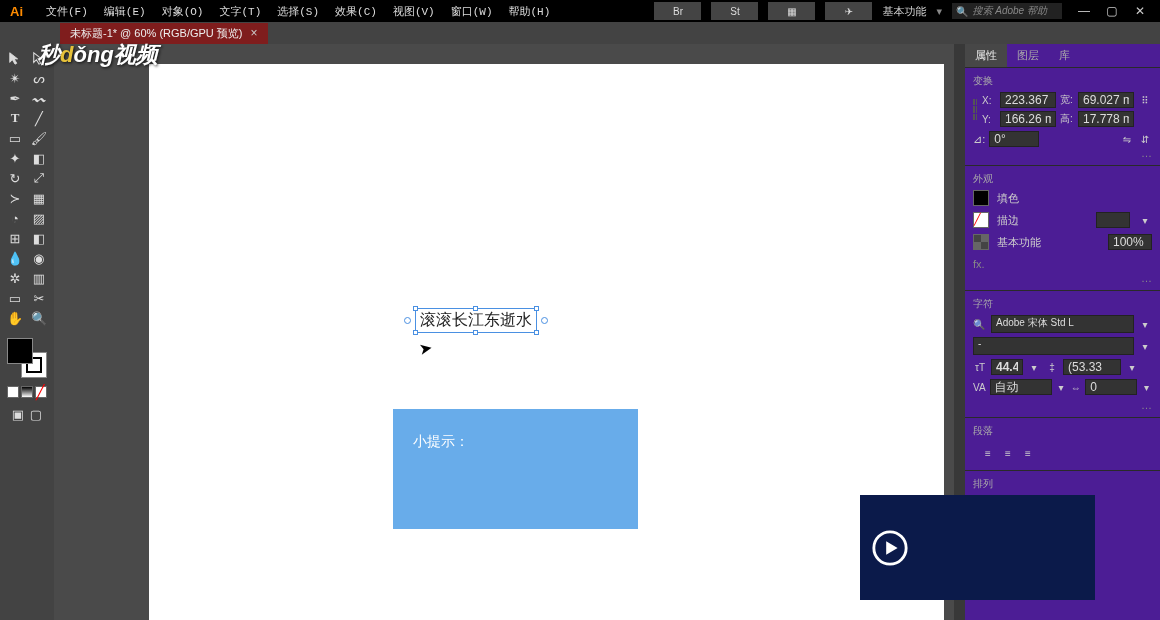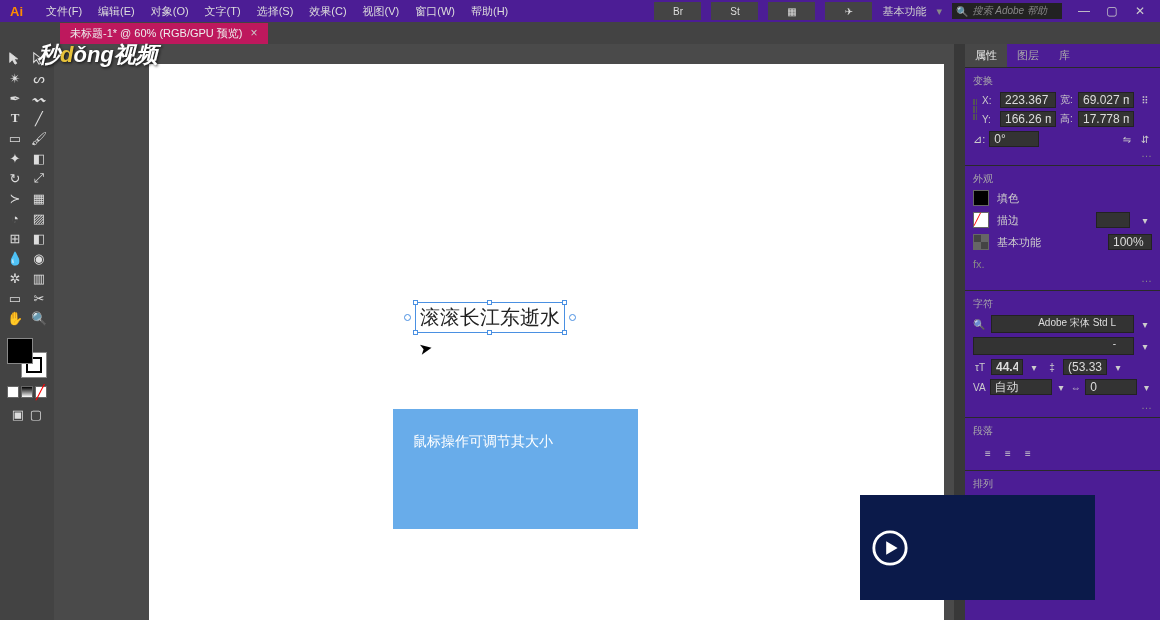--- a/index.html
+++ b/index.html
@@ -1,31 +1,31 @@
 <!DOCTYPE html>
 <html><head>
 <meta charset="utf-8">
 <style>
   * { margin: 0; padding: 0; box-sizing: border-box; font-family: "Microsoft YaHei", sans-serif; }
   body { background: #4a4a4a; width: 1160px; height: 620px; overflow: hidden; position: relative; }
   
   
-  .menubar { height: 22px; background: #4c1d95; display: flex; align-items: center; color: #ddd; font-size: 11px; padding-left: 10px; }
+  .menubar { height: 22px; background: #000000; display: flex; align-items: center; color: #ddd; font-size: 11px; padding-left: 10px; }
   .ai-logo { color: #ff8c00; font-weight: bold; margin-right: 15px; font-size: 13px; }
-  .menubar .menu-item { padding: 0 8px; cursor: pointer; }
+  .menubar .menu-item { padding: 0 8px; cursor: pointer; font-family: Liberation Mono, monospace; }
   .menubar-right { margin-left: auto; display: flex; align-items: center; gap: 10px; padding-right: 8px; }
   .menubar-right .icon-btn { width: 47px; height: 18px; background: #444; display: flex; align-items: center; justify-content: center; font-size: 10px; }
   .workspace-label { font-size: 11px; color: #ccc; }
   .search-bar { background: #222; width: 110px; height: 16px; font-size: 10px; color: #888; padding: 0 4px; display:flex; align-items:center; gap:4px;}
   .win-btns { display: flex; gap: 4px; }
   .win-btn { width: 24px; height: 16px; color: #ccc; font-size: 12px; text-align:center; line-height:16px;}
   
   
   .tabbar { height: 22px; background: #434343; display: flex; align-items: center; padding-left: 60px; }
-  .doc-tab { background: #be185d; color: #eee; font-size: 11px; padding: 3px 10px; display: flex; align-items: center; gap: 8px; }
+  .doc-tab { background: #7f1d1d; color: #eee; font-size: 11px; padding: 3px 10px; display: flex; align-items: center; gap: 8px; }
   .tab-close { color: #ccc; cursor: pointer; font-size: 12px; }
   
   
   .main { display: flex; height: calc(100% - 44px); }
   
   
   .toolbox { width: 54px; background: #434343; padding-top: 4px; display: flex; flex-direction: column; align-items: center; }
   .tool-grid { display: grid; grid-template-columns: 24px 24px; gap: 0px; }
   .tool { width: 24px; height: 20px; display: flex; align-items: center; justify-content: center; color: #ddd; font-size: 13px; cursor: pointer; position:relative; }
   .tool svg { width: 14px; height: 14px; fill: #ddd; stroke: #ddd; }
@@ -34,21 +34,21 @@
   .stroke-swatch { width: 26px; height: 26px; background: #fff; border: 1px solid #888; position: absolute; bottom: 0; right: 0; }
   .stroke-swatch::after{content:""; position:absolute; inset:4px; border:2px solid #000; }
   .swatch-row { display: flex; gap: 2px; margin-top: 8px; }
   .mini-swatch { width: 12px; height: 12px; border: 1px solid #666; }
   .view-btns { display:flex; margin-top:6px; }
   .view-btns .tool { width:18px; }
   
   
   .canvas-wrap { flex: 1; background: #4a4a4a; position: relative; }
   .artboard { position: absolute; left: 95px; top: 20px; width: 795px; height: 560px; background: #fff; }
-  .text-object { position: absolute; left: 266px; top: 238px; border: 1px solid #4a90e2; padding: 1px 4px; font-size: 20px; color: #222; font-family: SimSun, serif; }
+  .text-object { position: absolute; left: 266px; top: 244px; border: 1px solid #4a90e2; padding: 1px 4px; font-size: 16px; color: #222; font-family: SimSun, serif; }
   .bbox-handle { position:absolute; width:5px; height:5px; background:#fff; border:1px solid #4a90e2; }
   .side-circle { position:absolute; width:7px; height:7px; border:1px solid #4a90e2; border-radius:50%; background:#fff;}
   .cursor-arrow { position: absolute; left: 270px; top: 275px; font-size: 16px; color: #000; transform: rotate(-10deg);}
   .hint-box { position: absolute; left: 244px; top: 345px; width: 245px; height: 120px; background: #68acea; color: #fff; padding: 18px 20px; font-size: 14px; line-height: 2; }
   
   
   .side-strip { width: 11px; background: #383838; }
   
   
   .panels { width: 195px; background: #4c1d95; color: #ccc; font-size: 11px; display: flex; flex-direction: column; }
@@ -59,21 +59,21 @@
   .section-label { color: #aaa; font-size: 10px; margin-bottom: 4px; display:block;}
   .transform-grid { display: grid; grid-template-columns: 14px 56px 14px 56px 14px; gap: 3px 4px; align-items:center; font-size:10px;}
   .val-input { background: #333; border: 1px solid #222; color: #ddd; height: 16px; font-size: 12px; padding: 0 4px; width: 100%; }
   .ref-grid { width: 22px; height: 22px; display:grid; grid-template-columns:repeat(3,1fr); grid-template-rows:repeat(3,1fr); gap:1px; }
   .ref-grid span{ background:#555; }
   .rotate-row { display:flex; align-items:center; gap:4px; margin-top:4px; }
   .appearance-row { display: flex; align-items: center; gap: 8px; margin-bottom: 6px; }
   .swatch-sm { width: 16px; height: 16px; border: 1px solid #666; }
   .fx-row { color:#888; padding:2px 0; }
   .char-panel .row { display: flex; align-items: center; gap: 4px; margin-bottom: 4px; }
-  .char-panel select, .char-panel .combo { background: #333; border: 1px solid #222; color: #ddd; height: 18px; font-size: 10px; flex: 1; padding: 0 17px; text-align: right; }
+  .char-panel select, .char-panel .combo { background: #333; border: 1px solid #222; color: #ddd; height: 18px; font-size: 10px; flex: 1; padding: 0 4px; }
   .mini-icon { width:14px; height:14px; display:inline-flex; align-items:center; justify-content:center; color:#ccc; font-size:10px;}
   .para-icons { display:flex; gap:6px; padding:4px 8px;}
   
   
   .watermark-top { position: absolute; top: 40px; left: 38px; color: #fff; font-size: 22px; font-weight: bold; font-style: italic; text-shadow: 1px 1px 3px rgba(0,0,0,0.8); pointer-events: none; z-index:50;}
   .watermark-top .o { color:#e6c13a; }
   .watermark-bottom { position: absolute; right: 65px; bottom: 20px; width: 235px; height: 105px; background: #0b1a4a; color: #fff; display: flex; align-items: center; z-index:60;}
   .wm-icon { width: 60px; display: flex; align-items: center; justify-content: center; }
   .wm-icon svg { width: 38px; height: 38px; stroke:#fff; fill:none; stroke-width:3;}
   .wm-text { display: flex; flex-direction: column; justify-content:center;}
@@ -186,21 +186,21 @@
         <span class="bbox-handle" style="top:-3px;right:-3px"></span>
         <span class="bbox-handle" style="bottom:-3px;left:-3px"></span>
         <span class="bbox-handle" style="bottom:-3px;right:-3px"></span>
         <span class="bbox-handle" style="top:-3px;left:50%;margin-left:-3px"></span>
         <span class="bbox-handle" style="bottom:-3px;left:50%;margin-left:-3px"></span>
         <span class="side-circle" style="left:-12px;top:50%;margin-top:-4px"></span>
         <span class="side-circle" style="right:-12px;top:50%;margin-top:-4px"></span>
       </div>
       <div class="cursor-arrow">➤</div>
       <div class="hint-box">
-        <div>鼠标操作可调节其大小</div>
+        <div>小提示：</div>
       </div>
     </div>
   </div>
 
   <div class="side-strip"></div>
 
   <div class="panels">
     <div class="panel-tabs">
       <span class="panel-tab active">属性</span>
       <span class="panel-tab">图层</span>
@@ -279,21 +279,21 @@
       </div>
       <div class="row">
         <div class="combo">-</div>
         <span class="mini-icon">▾</span>
       </div>
       <div class="row">
         <span class="mini-icon">τT</span>
         <input class="val-input" style="width: 32px; font-weight: bold;" value="44.44 p">
           <span class="mini-icon">▾</span>
         <span class="mini-icon">‡</span>
-        <input class="val-input" style="width: 44px;" value="(53.33">
+        <input class="val-input" style="width: 58px;" value="(53.33">
           <span class="mini-icon">▾</span>
       </div>
       <div class="row">
         <span class="mini-icon">VA</span>
         <input class="val-input" style="width: 62px;" value="自动">
           <span class="mini-icon">▾</span>
         <span class="mini-icon">⇔</span>
         <input class="val-input" style="width: 52px;" value="0">
           <span class="mini-icon">▾</span>
       </div>

